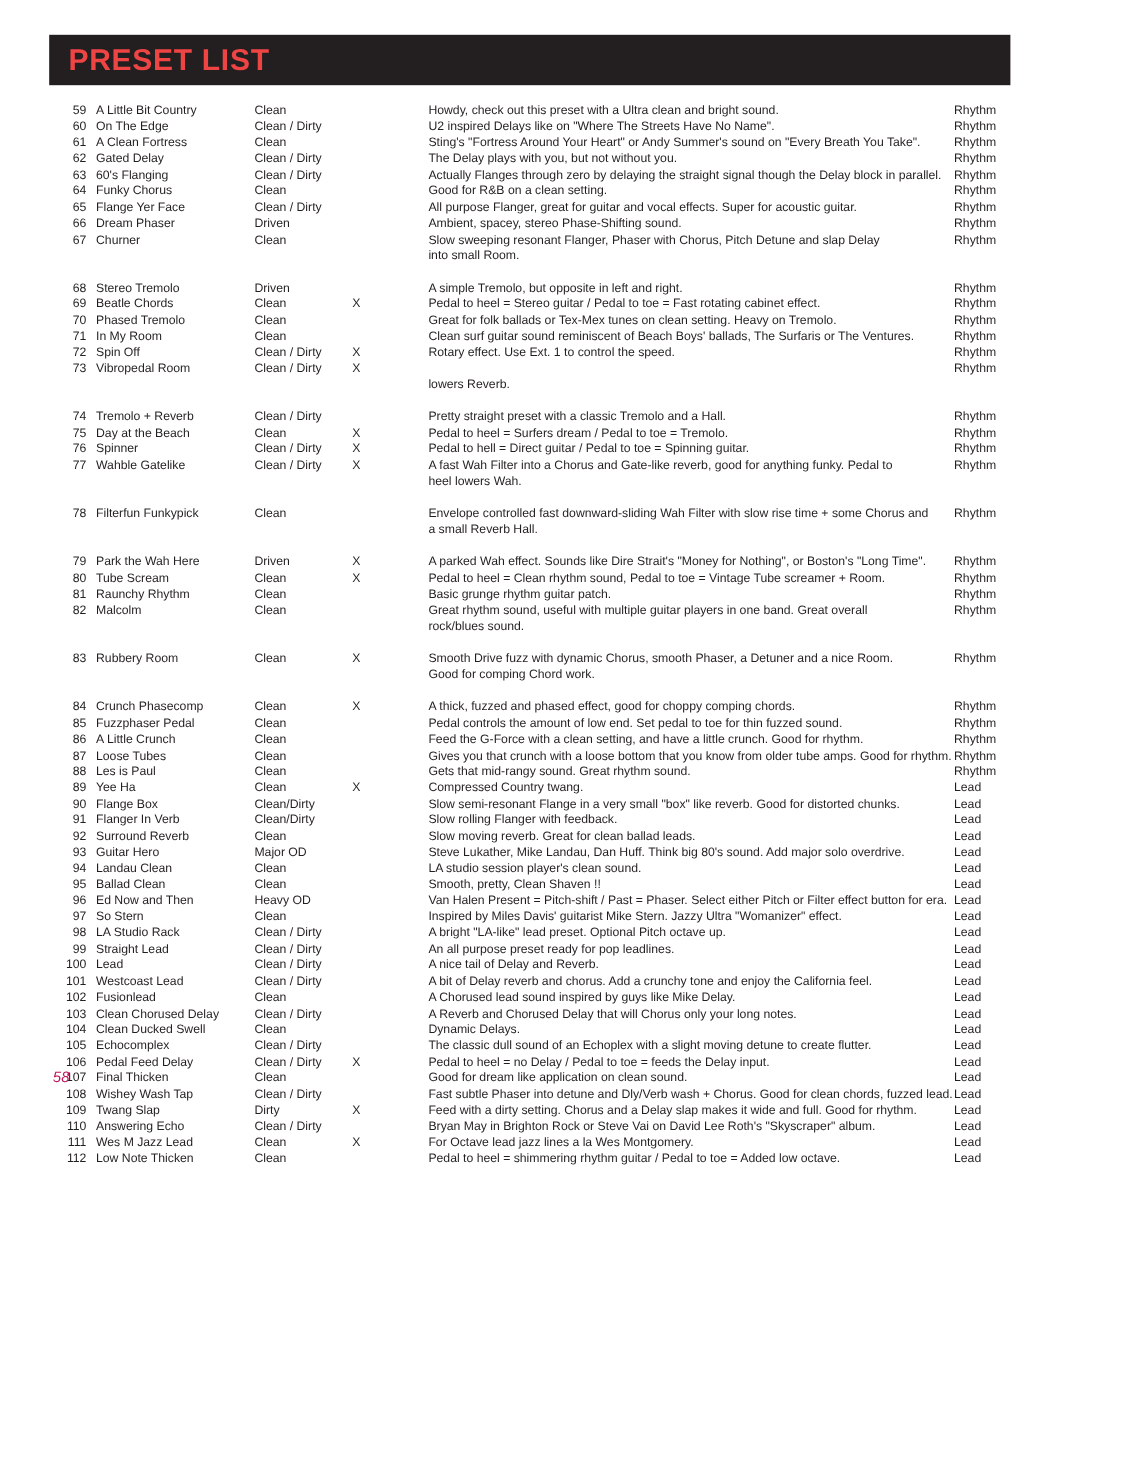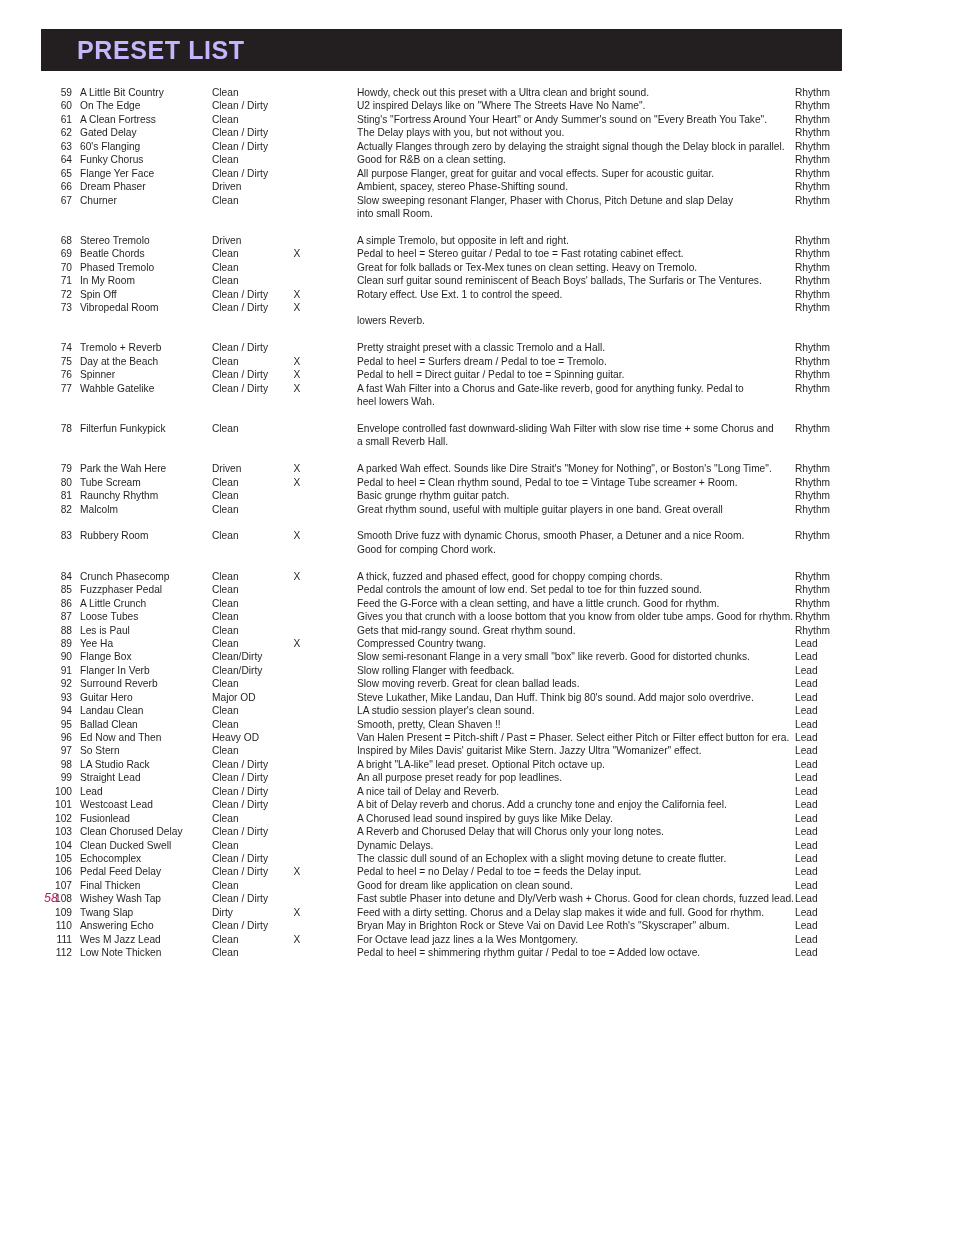--- a/index.html
+++ b/index.html
@@ -28,24 +28,23 @@
     height: 42px;
     background: #231f20;
   }
   .title-bar .title-text {
     position: absolute;
     left: 16px;
     top: 7px;
     font-size: 25px;
     font-weight: bold;
     letter-spacing: 0.6px;
-    color: #c4b5fd;
+    color: #ef4444;
     line-height: 28px;
     white-space: nowrap;
-    margin-left: 20px;
   }
   .table {
     position: absolute;
     left: 0;
     top: 86px;
     width: 786px;
   }
   .row {
     position: relative;
     height: 13.45px;
@@ -289,20 +288,23 @@
         <div class="cell c-desc">Basic grunge rhythm guitar patch.</div>
         <div class="cell c-cat">Rhythm</div>
       </div>
       <div class="row">
         <div class="cell c-num">82</div>
         <div class="cell c-name">Malcolm</div>
         <div class="cell c-type">Clean</div>
         <div class="cell c-desc">Great rhythm sound, useful with multiple guitar players in one band. Great overall</div>
         <div class="cell c-cat">Rhythm</div>
       </div>
+      <div class="row">
+        <div class="cell c-desc">rock/blues sound.</div>
+      </div>
       <div class="row spacer"></div>
       <div class="row">
         <div class="cell c-num">83</div>
         <div class="cell c-name">Rubbery Room</div>
         <div class="cell c-type">Clean</div>
         <div class="cell c-x">X</div>
         <div class="cell c-desc">Smooth Drive fuzz with dynamic Chorus, smooth Phaser, a Detuner and a nice Room.</div>
         <div class="cell c-cat">Rhythm</div>
       </div>
       <div class="row">

